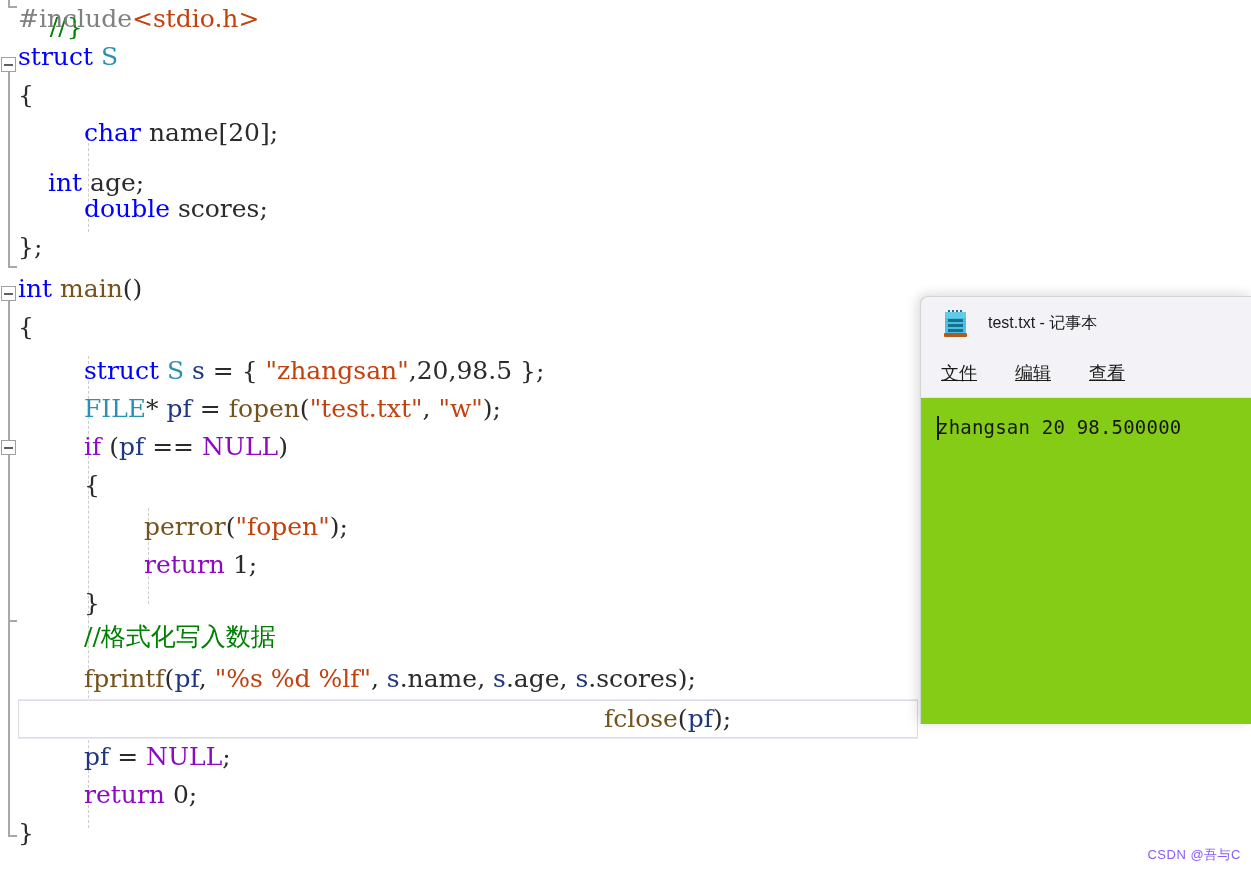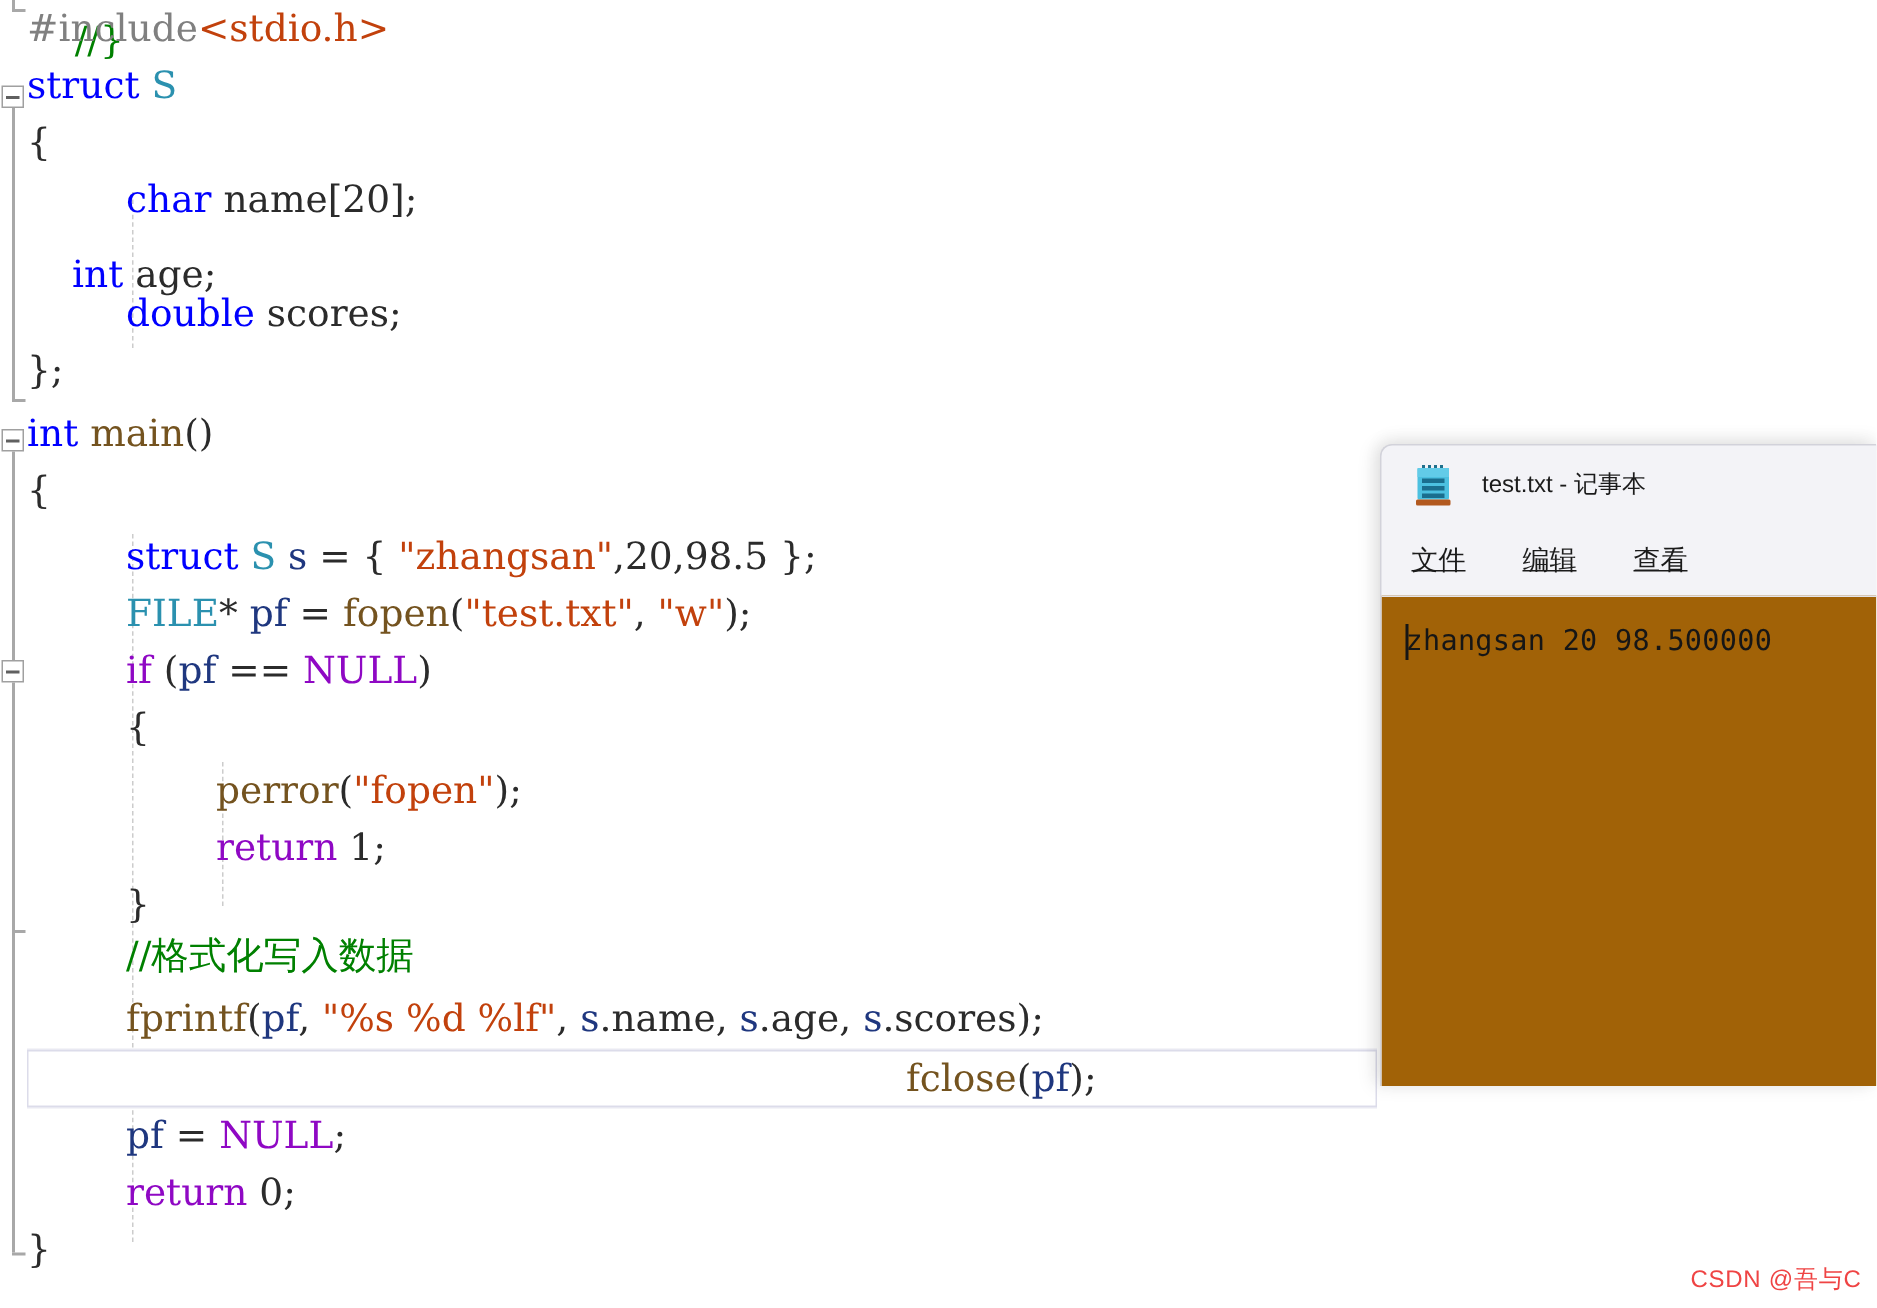--- a/index.html
+++ b/index.html
@@ -192,21 +192,21 @@
   }
   .np-menu-item {
     font-family: "Liberation Sans", sans-serif;
     font-size: 18px;
     color: #1b1b1b;
     margin-right: 38px;
     cursor: default;
     text-decoration: underline;
   }
   #np-body {
-    background: #a16207;
+    background: #84cc16;
     height: calc(100% - 100px);
     border-top: 1px solid #e3e3e9;
     padding: 18px 0 0 16px;
     box-sizing: border-box;
     position: relative;
   }
   #np-text {
     font-family: "DejaVu Sans Mono", monospace;
     font-size: 19px;
     color: #161616;
@@ -221,22 +221,22 @@
     height: 24px;
     background: #161616;
   }
 
   
   #watermark {
     position: absolute;
     right: 10px;
     bottom: 8px;
     font-family: "Liberation Sans", sans-serif;
-    font-size: 16px;
-    color: #ef4444;
+    font-size: 13px;
+    color: #8b5cf6;
     letter-spacing: 0.5px;
     margin-top: 37px;
   }
 
   
   #top-clip {
     position: absolute;
     left: 0; top: -30px;
     height: 38px;
     line-height: 38px;

